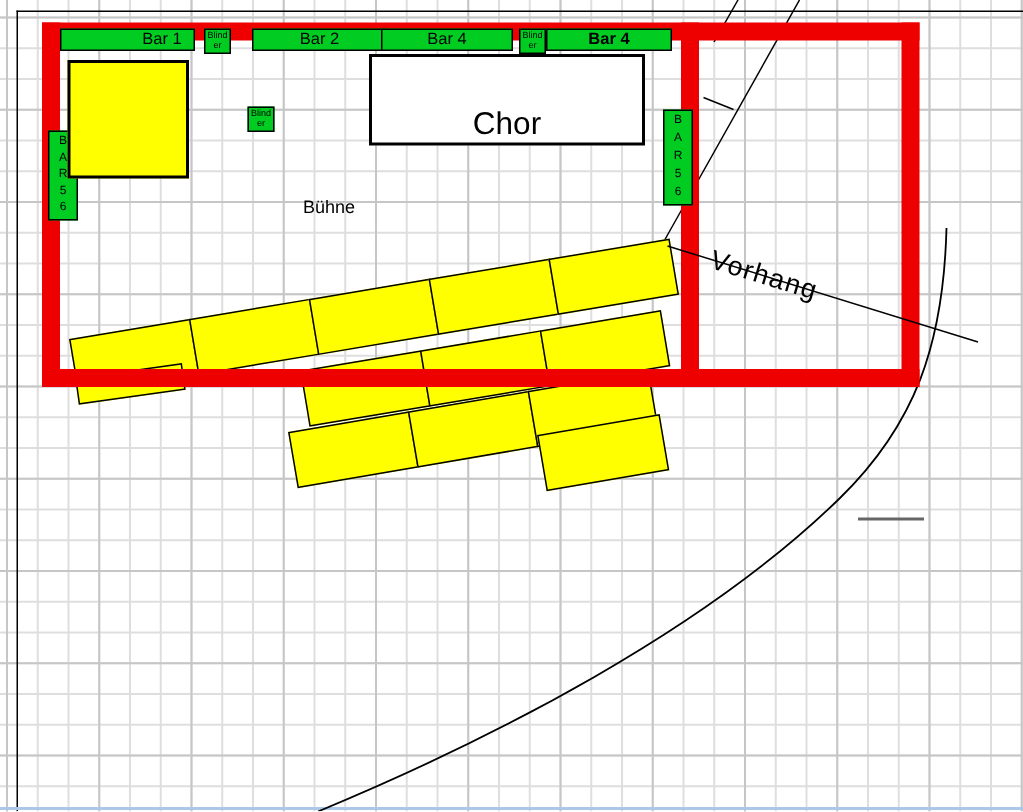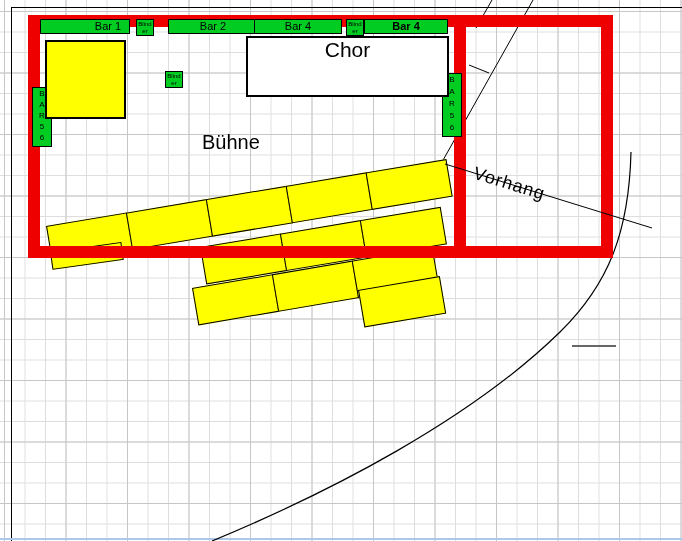--- a/index.html
+++ b/index.html
@@ -55,28 +55,28 @@
   .blinder2{left:346px;top:19px;width:18px;height:17px;}
   .blinder3{left:165px;top:71px;width:18px;height:17px;}
   .vbar{background:#00cc22;border:1px solid #000;box-sizing:border-box;z-index:4;
         text-align:center;font-size:8px;}
   .vbar span{display:block;}
   .vbar-left{left:32px;top:87px;width:20px;height:60px;}
   .vbar-left span{line-height:11px;}
   .vbar-right{left:442px;top:73px;width:20px;height:64px;}
   .vbar-right span{line-height:12px;}
   
-  .choir{left:246px;top:36px;width:203px;height:61px;background:#fff;border:2px solid #000;
-         box-sizing:border-box;display:flex;align-items:flex-start;justify-content:center;
+  .choir{left:246px;top:36px;width:184px;height:61px;background:#fff;border:2px solid #000;
+         box-sizing:border-box;display:flex;align-items:flex-end;justify-content:center;
          font-size:21px;z-index:4;}
   .ybox{left:45px;top:40px;width:81px;height:79px;background:#ffff00;border:2px solid #000;
         box-sizing:border-box;z-index:4;}
   
   .lbl{z-index:6;white-space:nowrap;}
-  .lbl-stage{left:202px;top:131px;font-size:20px;}
+  .lbl-stage{left:202px;top:131px;font-size:12px;}
   .lbl-backstage{left:487px;top:96px;font-size:18px;}
   .lbl-curtain{left:477px;top:163px;font-size:18px;letter-spacing:1px;
                transform:rotate(17deg);transform-origin:0 0;}
 </style>
 </head>
 <body>
 
 <div id="canvas">
 
   <div class="abs page-v"></div>

